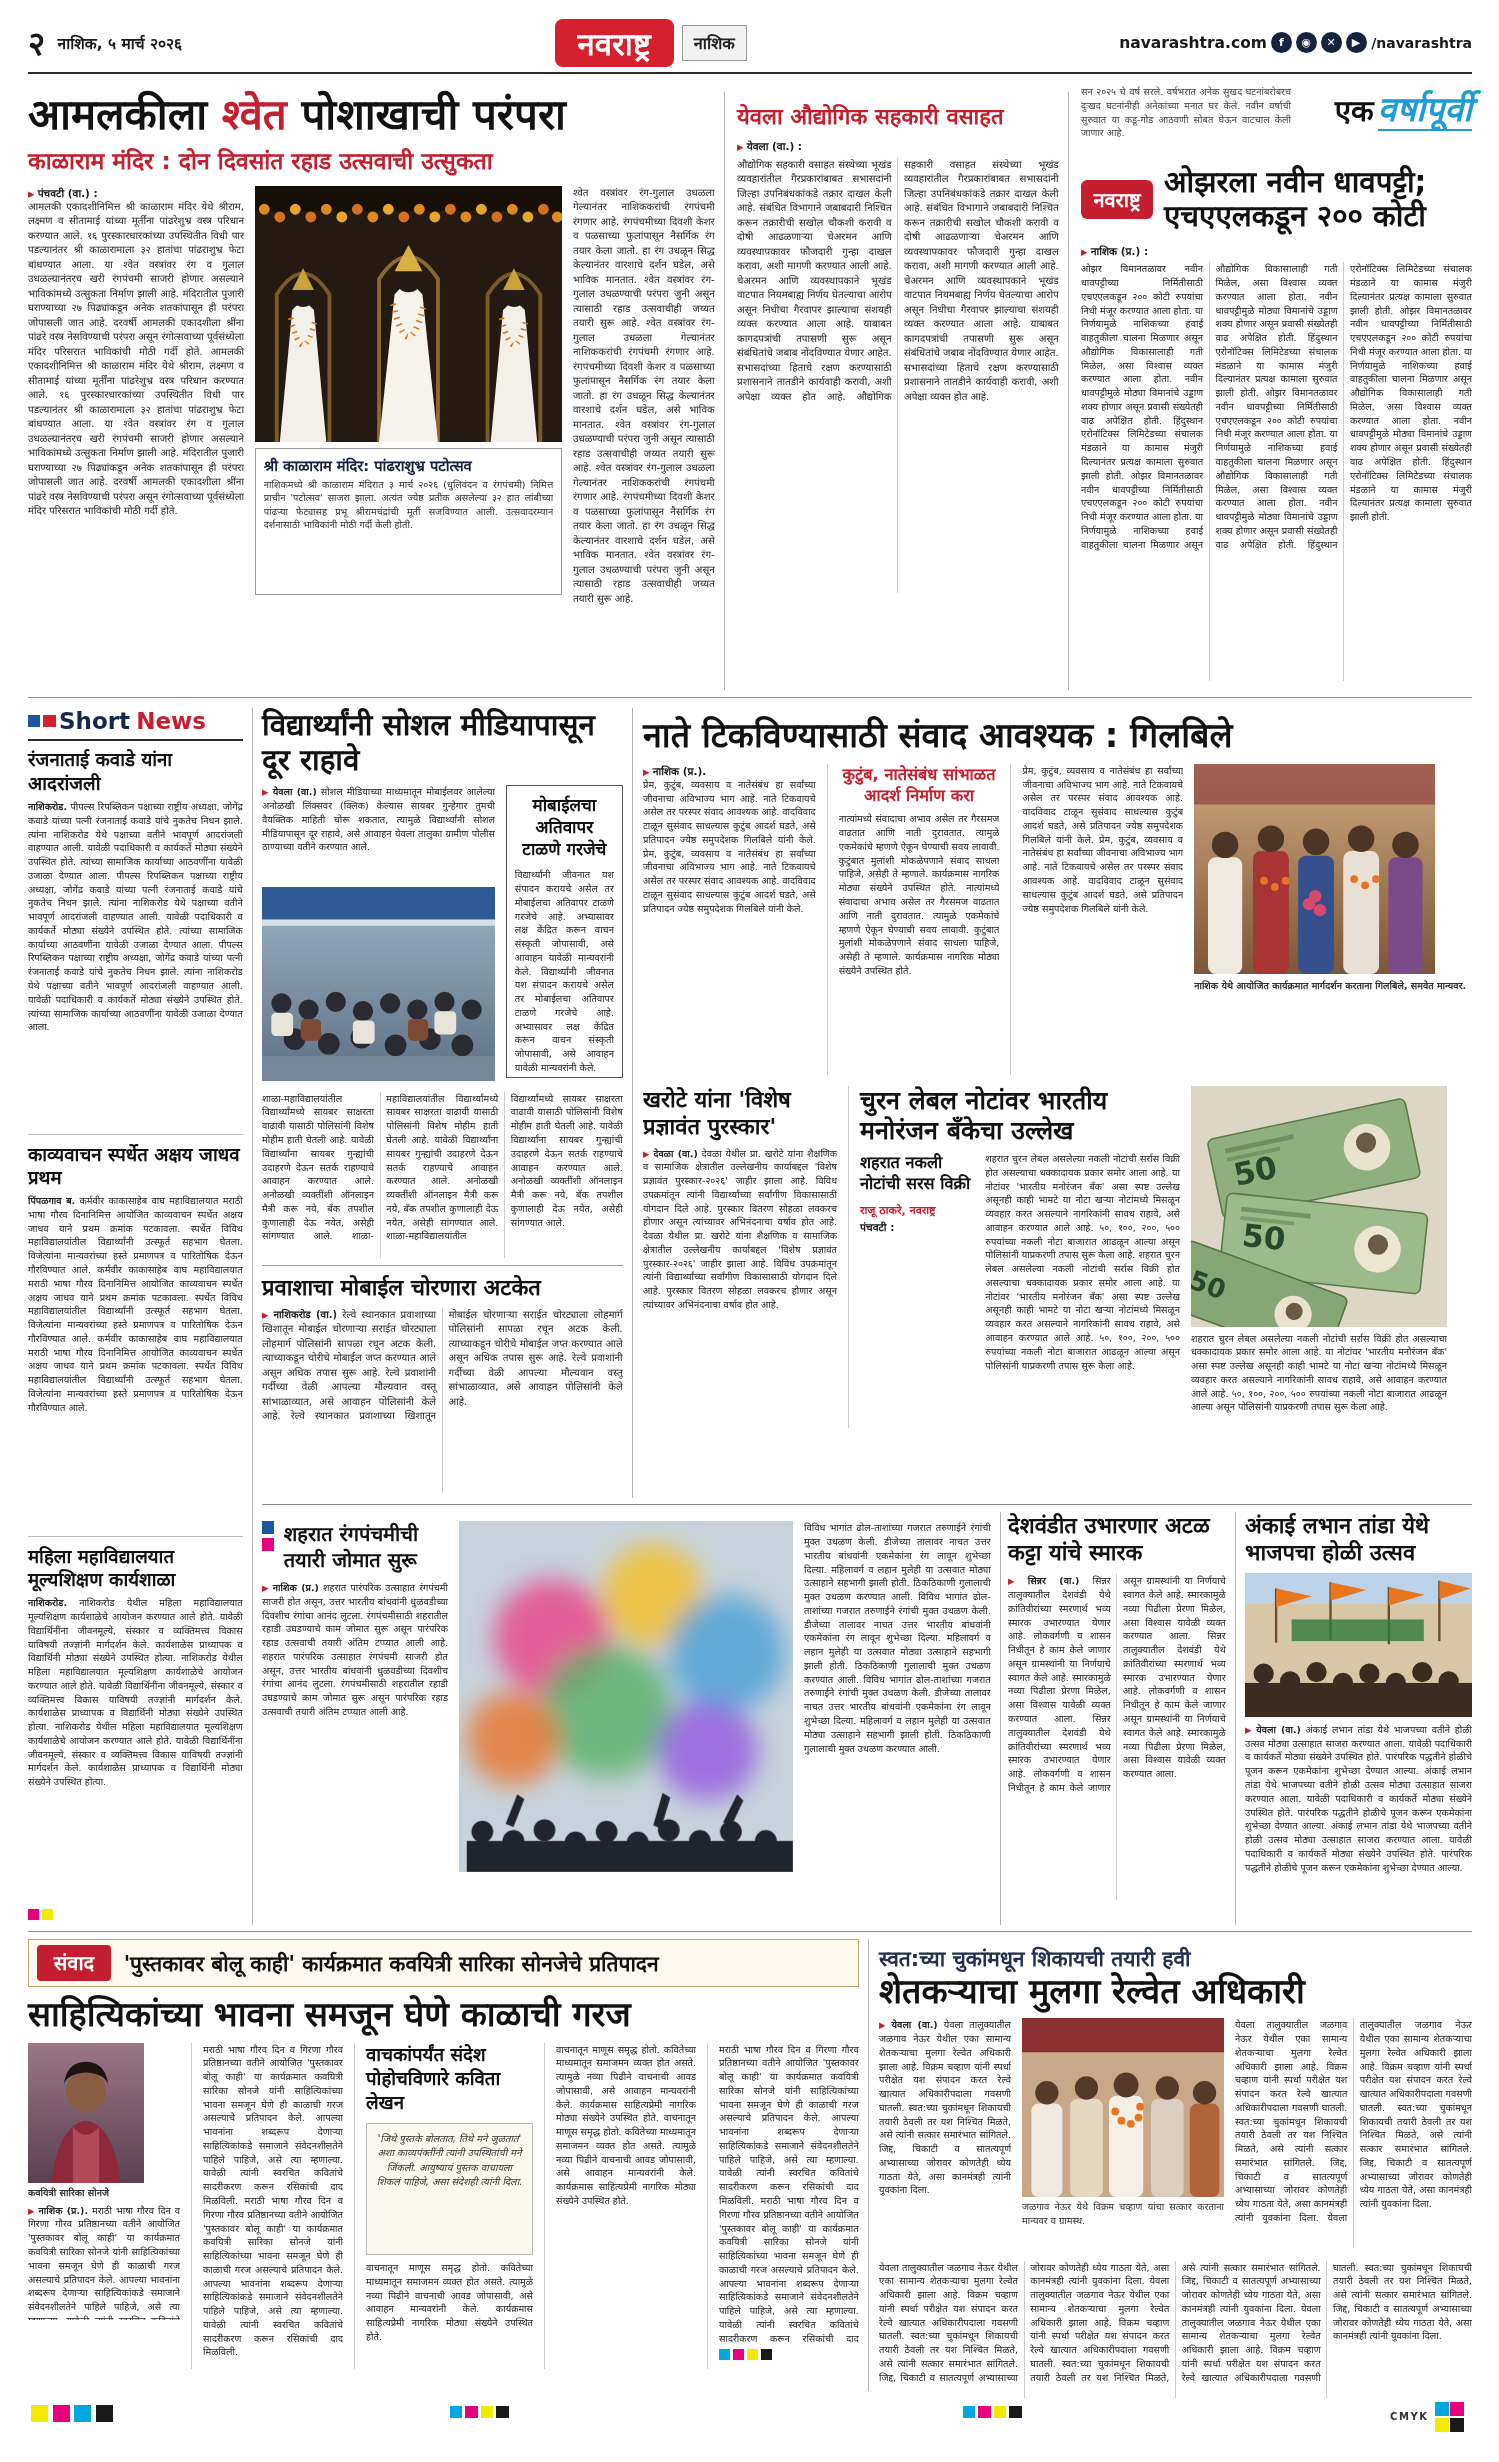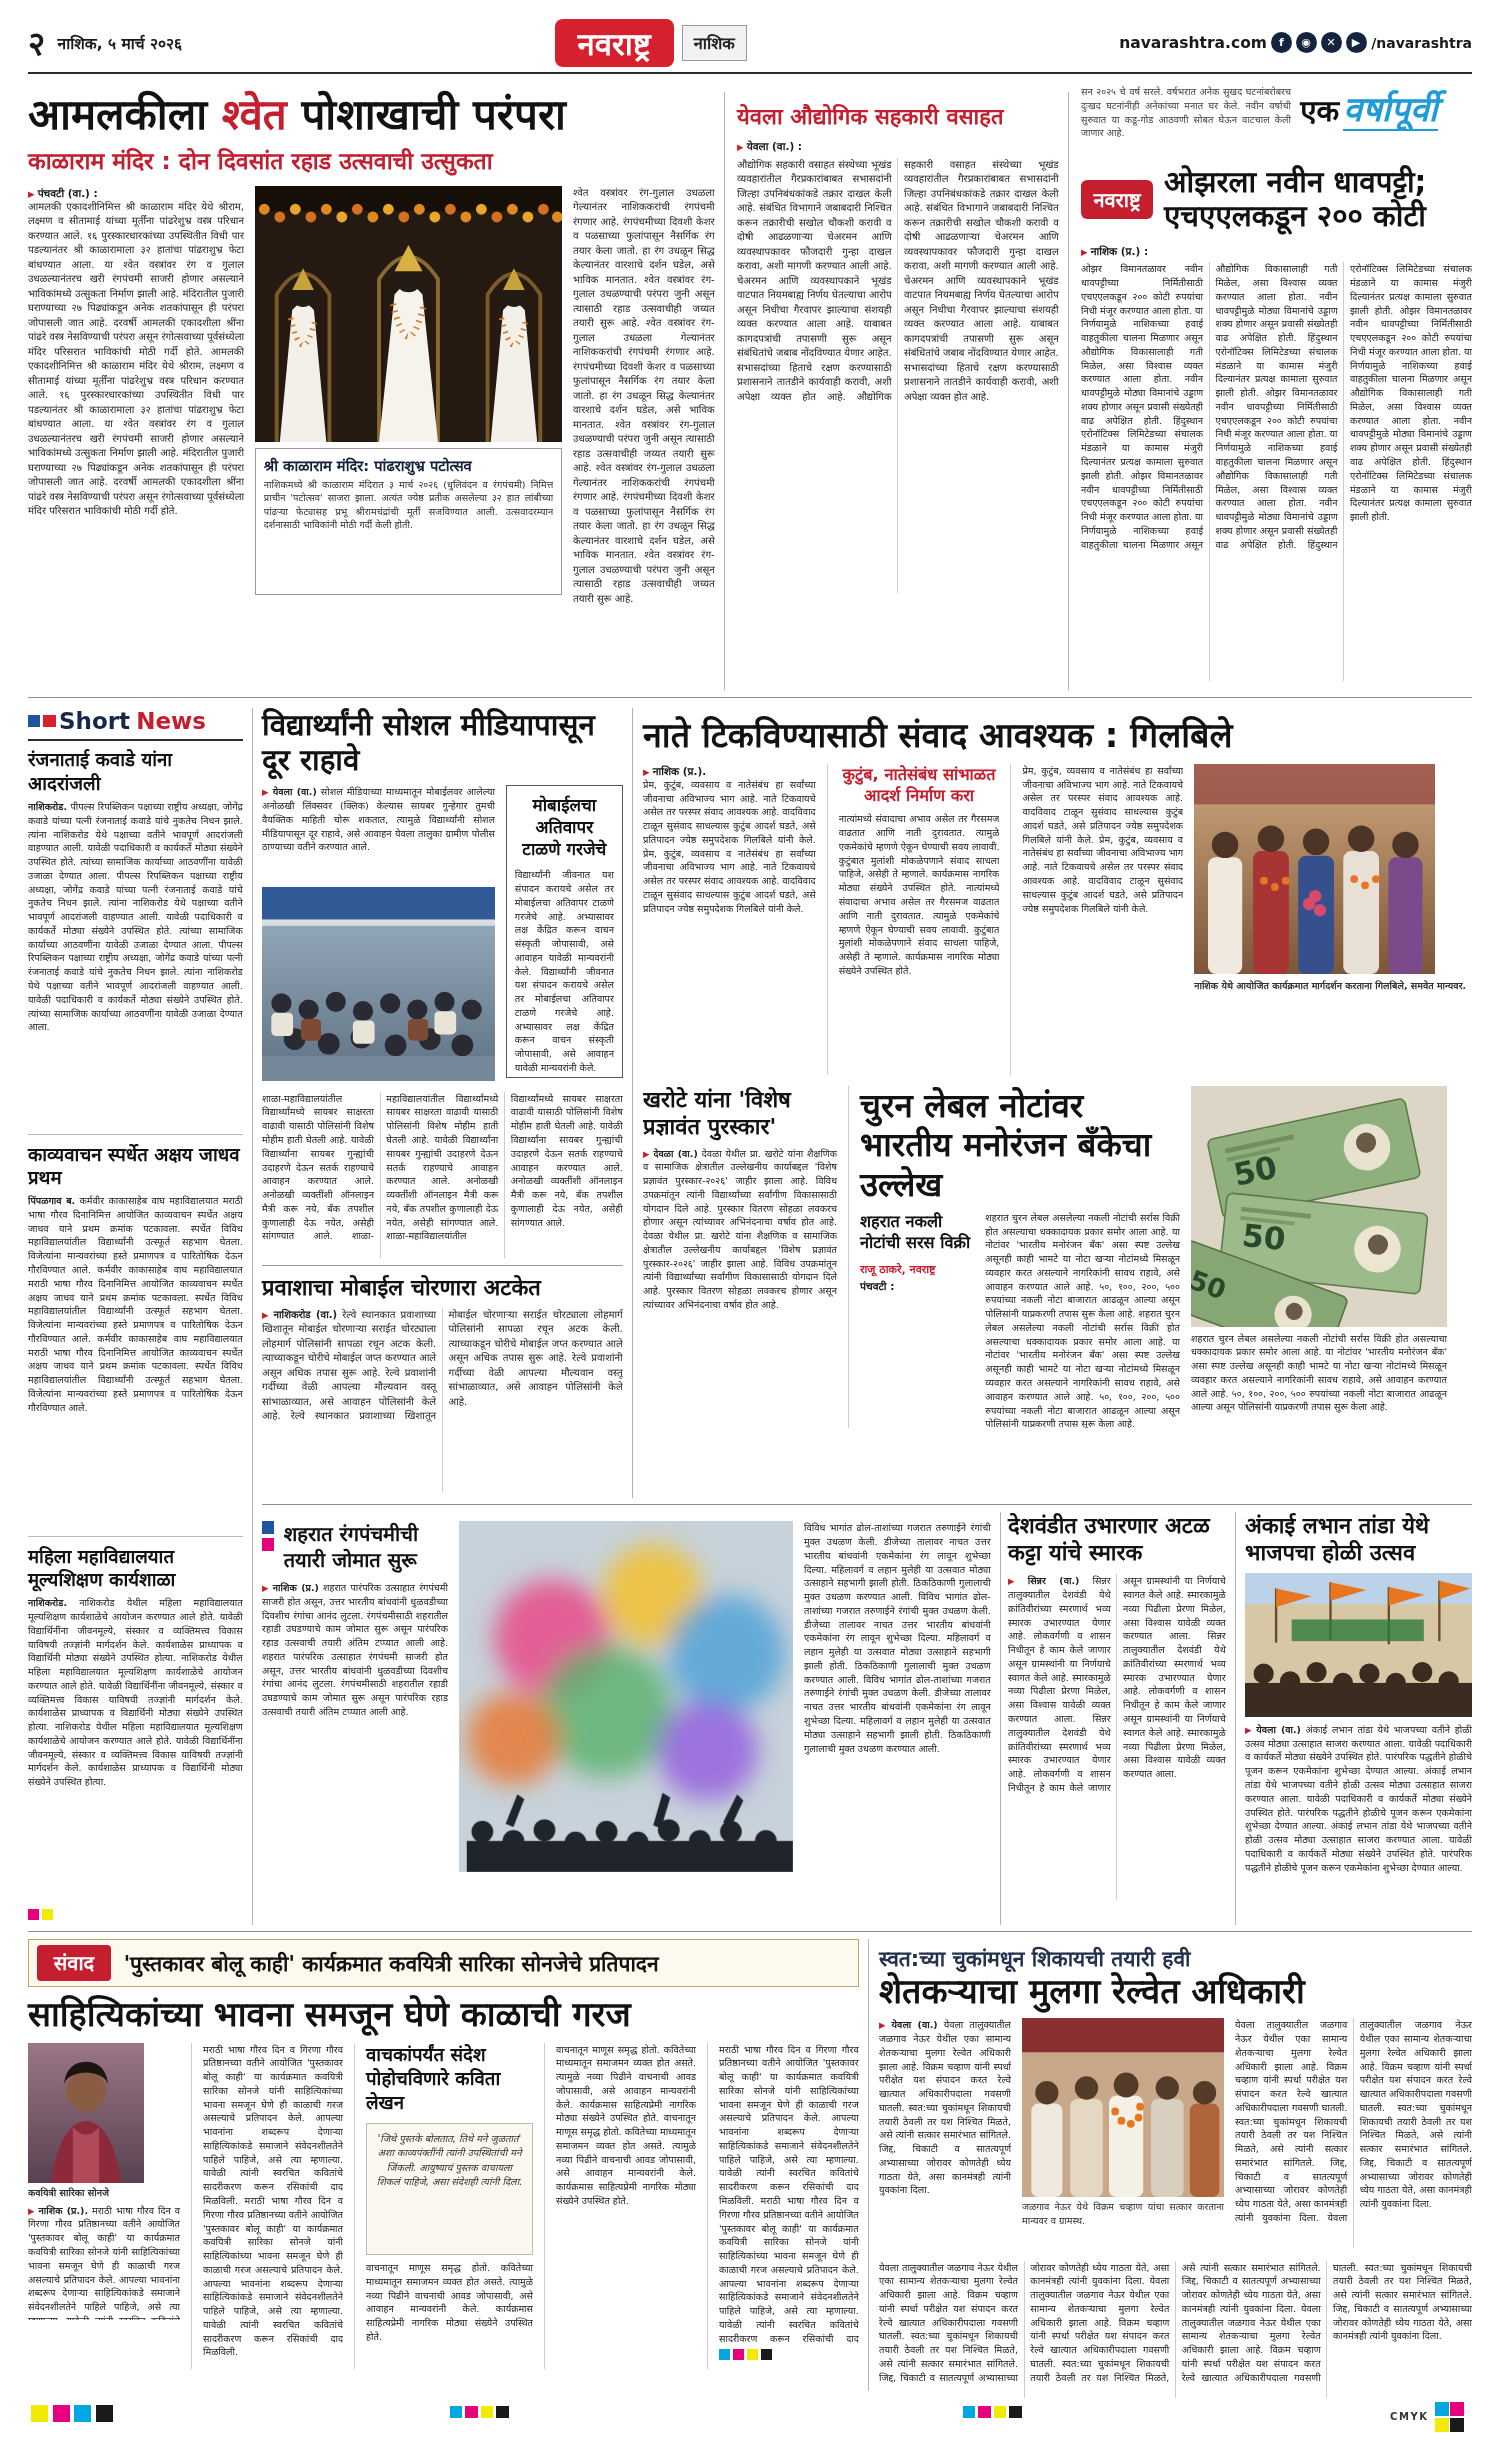--- a/index.html
+++ b/index.html
@@ -21,21 +21,21 @@
 .vr{border-right:0.8px solid #b3b3b3}
 .hr{position:absolute;border-top:0.8px solid #8d8d8d}
 .photo{overflow:hidden;background:#ccc;position:relative}
 .photo svg{display:block}
 .capbox{border:0.8px solid #9a9a9a;padding:6.2px 7.8px;margin-top:6.2px}
 .captitle{font-weight:700;font-size:14.7px;color:#16223c}
 .caption{font-size:9.5px;line-height:1.4;text-align:justify;color:#333}
 .h54{font-size:42px;line-height:1.1}
 .h46{font-size:34px;line-height:1.14}
 .h40{font-size:29.5px;line-height:1.18}
-.h34{font-size:33px;line-height:1.2}
+.h34{font-size:25px;line-height:1.2}
 .h30{font-size:22px;line-height:1.24}
 .h26{font-size:18.6px;line-height:1.26}
 .pghead{position:absolute;top:20px;left:28px;right:28px;height:54px;display:flex;align-items:center;justify-content:space-between;border-bottom:2.3px solid #2b2b2b;padding-bottom:6.2px}
 .pgnum{font-size:33px;font-weight:700}
 .datecity{font-size:15.5px;font-weight:700;margin-left:12.4px}
 .mast{background:#d6202e;color:#fff;font-size:31px;font-weight:700;padding:3.1px 23px;border-radius:7.8px}
 .edn{border:0.8px solid #999;background:#f2f2f2;color:#222;font-size:16.3px;font-weight:700;padding:6.2px 11px;margin-left:7.8px}
 .site{font-size:15.5px;font-weight:700}
 .icon{width:21px;height:21px;border-radius:50%;background:#15243e;color:#fff;display:inline-flex;align-items:center;justify-content:center;font-size:11px;font-weight:700;margin-left:3.9px}
 .handle{font-size:14px;font-weight:700;margin-left:4.7px}
@@ -150,21 +150,21 @@
 
   <div class="abs vr" style="left:737px;top:92px;width:332px;height:598px;padding-right:9.3px">
     <div class="red" style="font-size:22px;font-weight:700;margin:7.8px 0 9.3px">येवला औद्योगिक सहकारी वसाहत</div>
     <div class="dl"><span class="mk">▶</span><span>येवला (वा.)</span> :</div>
     <div class="body c2" style="height:435px;margin-top:4.7px">औद्योगिक सहकारी वसाहत संस्थेच्या भूखंड व्यवहारांतील गैरप्रकारांबाबत सभासदांनी जिल्हा उपनिबंधकांकडे तक्रार दाखल केली आहे. संबंधित विभागाने जबाबदारी निश्चित करून तक्रारीची सखोल चौकशी करावी व दोषी आढळणाऱ्या चेअरमन आणि व्यवस्थापकावर फौजदारी गुन्हा दाखल करावा, अशी मागणी करण्यात आली आहे. चेअरमन आणि व्यवस्थापकाने भूखंड वाटपात नियमबाह्य निर्णय घेतल्याचा आरोप असून निधीचा गैरवापर झाल्याचा संशयही व्यक्त करण्यात आला आहे. याबाबत कागदपत्रांची तपासणी सुरू असून संबंधितांचे जबाब नोंदविण्यात येणार आहेत. सभासदांच्या हिताचे रक्षण करण्यासाठी प्रशासनाने तातडीने कार्यवाही करावी, अशी अपेक्षा व्यक्त होत आहे. औद्योगिक सहकारी वसाहत संस्थेच्या भूखंड व्यवहारांतील गैरप्रकारांबाबत सभासदांनी जिल्हा उपनिबंधकांकडे तक्रार दाखल केली आहे. संबंधित विभागाने जबाबदारी निश्चित करून तक्रारीची सखोल चौकशी करावी व दोषी आढळणाऱ्या चेअरमन आणि व्यवस्थापकावर फौजदारी गुन्हा दाखल करावा, अशी मागणी करण्यात आली आहे. चेअरमन आणि व्यवस्थापकाने भूखंड वाटपात नियमबाह्य निर्णय घेतल्याचा आरोप असून निधीचा गैरवापर झाल्याचा संशयही व्यक्त करण्यात आला आहे. याबाबत कागदपत्रांची तपासणी सुरू असून संबंधितांचे जबाब नोंदविण्यात येणार आहेत. सभासदांच्या हिताचे रक्षण करण्यासाठी प्रशासनाने तातडीने कार्यवाही करावी, अशी अपेक्षा व्यक्त होत आहे.</div>
   </div>
 
   <div class="abs" style="left:1081px;top:85px;width:391px;height:604px">
     <div style="display:flex;gap:9.3px;align-items:flex-start">
       <div class="body sm" style="width:210px;height:75px;color:#444">सन २०२५ चे वर्ष सरले. वर्षभरात अनेक सुखद घटनांबरोबरच दुःखद घटनांनीही अनेकांच्या मनात घर केले. नवीन वर्षाची सुरुवात या कडू-गोड आठवणी सोबत घेऊन वाटचाल केली जाणार आहे.</div>
-      <div style="flex:1;">
+      <div style="flex:1;text-align:right">
         <span style="font-size:29.5px;font-weight:700;color:#111">एक</span>
         <span class="blue" style="font-size:34px;font-weight:700;font-style:italic;border-bottom:2.3px solid #1e9cd8">वर्षापूर्वी</span>
       </div>
     </div>
     <div style="display:flex;gap:11px;align-items:center;margin-top:4.7px">
       <span class="tag" style="font-size:20px;padding:6.2px 12.4px;border-radius:6.2px">नवराष्ट्र</span>
       <div class="hl h40" style="flex:1">ओझरला नवीन धावपट्टी; एचएएलकडून २०० कोटी</div>
     </div>
     <div class="dl" style="margin-top:9.3px"><span class="mk">▶</span><span>नाशिक (प्र.)</span> :</div>
     <div class="body c3 sm" style="height:419px;margin-top:4.7px">ओझर विमानतळावर नवीन धावपट्टीच्या निर्मितीसाठी एचएएलकडून २०० कोटी रुपयांचा निधी मंजूर करण्यात आला होता. या निर्णयामुळे नाशिकच्या हवाई वाहतुकीला चालना मिळणार असून औद्योगिक विकासालाही गती मिळेल, असा विश्वास व्यक्त करण्यात आला होता. नवीन धावपट्टीमुळे मोठ्या विमानांचे उड्डाण शक्य होणार असून प्रवासी संख्येतही वाढ अपेक्षित होती. हिंदुस्थान एरोनॉटिक्स लिमिटेडच्या संचालक मंडळाने या कामास मंजुरी दिल्यानंतर प्रत्यक्ष कामाला सुरुवात झाली होती. ओझर विमानतळावर नवीन धावपट्टीच्या निर्मितीसाठी एचएएलकडून २०० कोटी रुपयांचा निधी मंजूर करण्यात आला होता. या निर्णयामुळे नाशिकच्या हवाई वाहतुकीला चालना मिळणार असून औद्योगिक विकासालाही गती मिळेल, असा विश्वास व्यक्त करण्यात आला होता. नवीन धावपट्टीमुळे मोठ्या विमानांचे उड्डाण शक्य होणार असून प्रवासी संख्येतही वाढ अपेक्षित होती. हिंदुस्थान एरोनॉटिक्स लिमिटेडच्या संचालक मंडळाने या कामास मंजुरी दिल्यानंतर प्रत्यक्ष कामाला सुरुवात झाली होती. ओझर विमानतळावर नवीन धावपट्टीच्या निर्मितीसाठी एचएएलकडून २०० कोटी रुपयांचा निधी मंजूर करण्यात आला होता. या निर्णयामुळे नाशिकच्या हवाई वाहतुकीला चालना मिळणार असून औद्योगिक विकासालाही गती मिळेल, असा विश्वास व्यक्त करण्यात आला होता. नवीन धावपट्टीमुळे मोठ्या विमानांचे उड्डाण शक्य होणार असून प्रवासी संख्येतही वाढ अपेक्षित होती. हिंदुस्थान एरोनॉटिक्स लिमिटेडच्या संचालक मंडळाने या कामास मंजुरी दिल्यानंतर प्रत्यक्ष कामाला सुरुवात झाली होती. ओझर विमानतळावर नवीन धावपट्टीच्या निर्मितीसाठी एचएएलकडून २०० कोटी रुपयांचा निधी मंजूर करण्यात आला होता. या निर्णयामुळे नाशिकच्या हवाई वाहतुकीला चालना मिळणार असून औद्योगिक विकासालाही गती मिळेल, असा विश्वास व्यक्त करण्यात आला होता. नवीन धावपट्टीमुळे मोठ्या विमानांचे उड्डाण शक्य होणार असून प्रवासी संख्येतही वाढ अपेक्षित होती. हिंदुस्थान एरोनॉटिक्स लिमिटेडच्या संचालक मंडळाने या कामास मंजुरी दिल्यानंतर प्रत्यक्ष कामाला सुरुवात झाली होती.</div>

